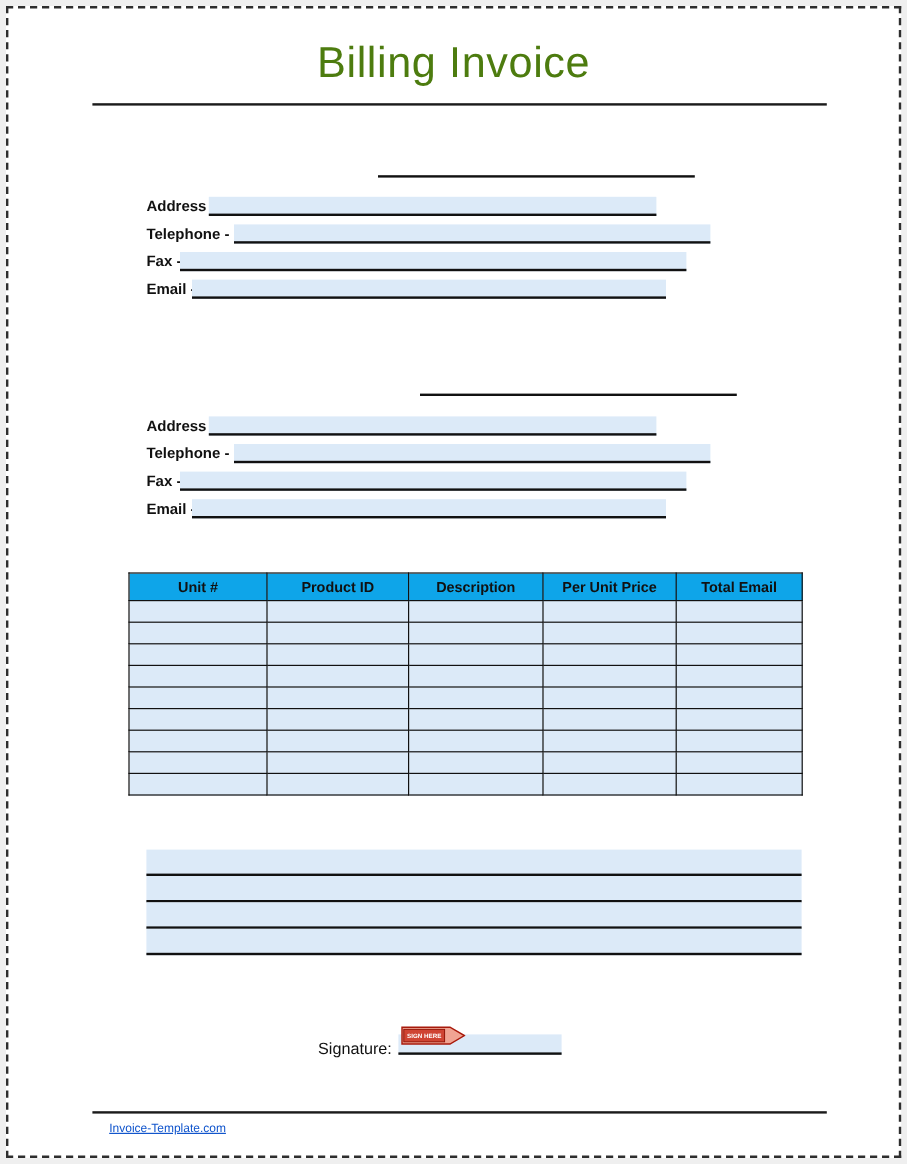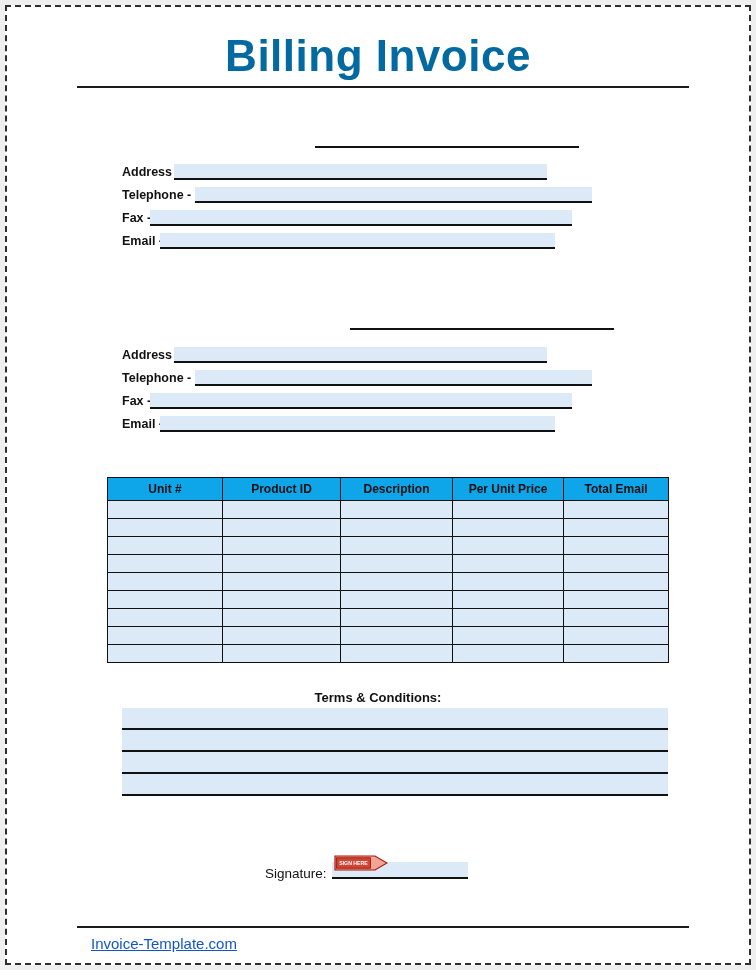--- a/index.html
+++ b/index.html
@@ -1,41 +1,41 @@
 <!DOCTYPE html>
 <html><head>
 <meta charset="utf-8">
 <style>
   * { box-sizing: border-box; margin: 0; padding: 0; }
   html, body { background: #e9e9e9; font-family: "Liberation Sans", sans-serif; }
   .canvas { position: relative; width: 756px; height: 970px; margin: 0 auto; background: #efefef; overflow: hidden; }
   .page { position: absolute; inset: 5px; background: #ffffff; border: 2px dashed #2e2e2e; }
   .abs { position: absolute; }
 
-  .title { top: 24px; left: 0; right: 0; text-align: center; font-size: 44px; font-weight: 700; color: #0369a1; letter-spacing: 0.5px; }
+  .title { top: 24px; left: 0; right: 0; text-align: center; font-size: 36px; font-weight: 400; color: #4d7c0f; letter-spacing: 0.5px; }
   .rule { background: #1b1b1b; height: 2px; }
 
   .sect-title { font-size: 19px; font-weight: bold; color: #111; letter-spacing: 0.2px; }
   .head-blank { height: 2px; background: #111; }
 
   .f-label { font-size: 12.5px; font-weight: bold; color: #111; }
   .f-blank { height: 16px; background: #dceaf8; border-bottom: 2px solid #111; }
 
   table.items { position: absolute; left: 100px; top: 470px; width: 561px; border-collapse: collapse; table-layout: fixed; }
   table.items th { border: 1px solid #111; background: #0ea5e9; font-size: 12px; font-weight: bold; color: #111; height: 23px; text-align: center; }
   table.items td { border: 1px solid #111; background: #dceaf8; height: 18px; }
 
   .terms-title { left: 0; right: 0; text-align: center; font-size: 13px; font-weight: bold; color: #111; }
   .terms-lines { position: absolute; left: 115px; top: 701px; width: 546px; }
   .terms-line { height: 22px; background: #dceaf8; border-bottom: 2px solid #111; }
 
   .sig-label { font-size: 13.5px; color: #111; }
   .sig-blank { height: 17px; background: #dceaf8; border-bottom: 2px solid #111; }
 
-  .footer-link { font-size: 15px; color: #1155cc; text-decoration: underline; cursor: pointer; }
+  .footer-link { font-size: 10px; color: #1155cc; text-decoration: underline; cursor: pointer; }
 </style>
 </head>
 <body>
 
 <div class="canvas">
   <div class="page">
 
     <div class="abs title">Billing Invoice</div>
     <div class="abs rule" style="left:70px; top:79px; width:612px; height:2px;"></div>
 
@@ -144,21 +144,20 @@
           <tr>
           <td></td>
           <td></td>
           <td></td>
           <td></td>
           <td></td>
         </tr>
         </tbody>
     </table>
 
-    <div class="abs terms-title" style="top:683px;">Terms &amp; Conditions:</div>
     <div class="terms-lines">
       <div class="terms-line"></div>
     <div class="terms-line"></div>
         <div class="terms-line"></div>
         <div class="terms-line"></div>
       </div>
 
     <div class="abs sig-label" style="left:258px; top:859px;">Signature:</div>
     <div class="abs sig-blank" style="left:325px; top:855px; width:136px;"></div>
     <svg class="abs" style="left:327px; top:848px;" width="54" height="16" viewBox="0 0 54 16">

